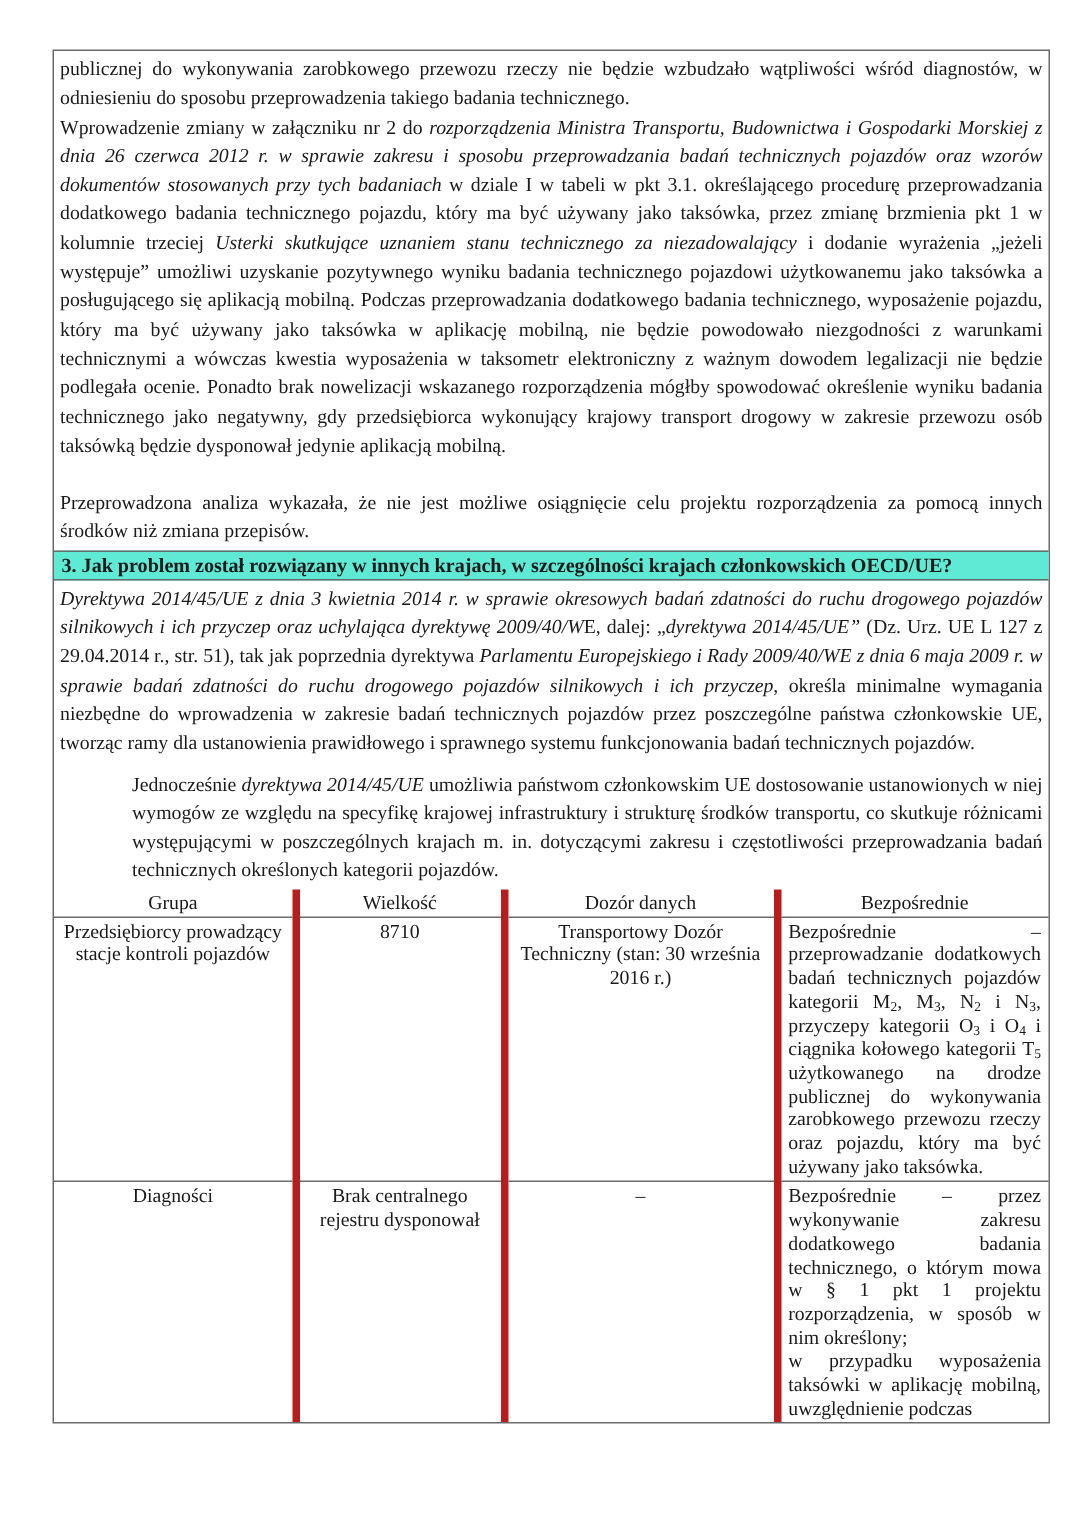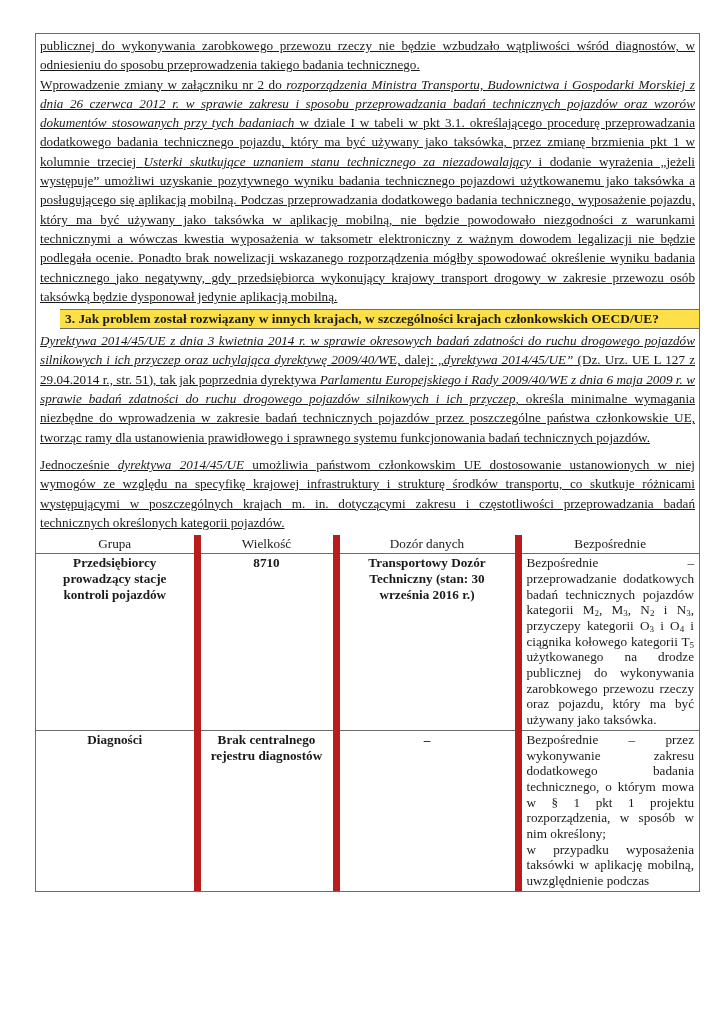--- a/index.html
+++ b/index.html
@@ -9,56 +9,56 @@
     }
     .page {
       position: absolute; left: 35px; top: 33px; width: 663px;
       border-left: 1px solid #6b6b6b; border-right: 1px solid #6b6b6b;
       border-top: 1px solid #6b6b6b; border-bottom: 1px solid #6b6b6b;
     }
     .block {
       padding: 2px 4px 3px 4px;
       font-size: 13.2px; line-height: 19.3px; text-align: justify;
     }
-    .block p { margin: 0; text-decoration: underline; }
-    .block p.gap { margin-top: 8px; }
+    .block p { margin: 0; }
+    .block p.gap { margin-top: 8px; margin-left: 48px; }
     .block p.gap2 { margin-top: 19px; }
     i { font-style: italic; }
     .section-header {
-      background: #fde047;
+      background: #5eead4;
       border-top: 1px solid #6b6b6b; border-bottom: 1px solid #6b6b6b;
       font-weight: bold; font-size: 13.4px; line-height: 18px;
       padding: 0 5px;
-      margin-left: 24px;
     }
     table.impact {
       width: 100%; border-collapse: collapse; table-layout: fixed;
       font-size: 13.2px; line-height: 15.7px;
     }
     table.impact td, table.impact th {
-      border-right: 7px solid #b91c1c; border-bottom: 1px solid #6b6b6b;
+      border-right: 5px solid #b91c1c; border-bottom: 1px solid #6b6b6b;
       vertical-align: top; padding: 1px 5px 2px 5px;
     }
     table.impact tr > *:last-child { border-right: none; }
     table.impact tr:last-child td { border-bottom: none; }
     table.impact th { font-weight: normal; text-align: center; line-height: 16px; padding: 1px 4px; }
-    td.c { text-align: center; font-weight: bold; }
+    td.c { text-align: center; }
     td.j { text-align: justify; margin-top: 28px; }
     col.c1 { width: 161px; } col.c2 { width: 139px; } col.c3 { width: 182px; } col.c4 { width: 181px; }
     sub { font-size: 9px; vertical-align: -2px; line-height: 0; }
     .effect-line { display: block; text-align: justify; }
   </style>
 </head>
 <body>
 
 <div class="page">
 
   <div class="block">
     <p>publicznej do wykonywania zarobkowego przewozu rzeczy nie będzie wzbudzało wątpliwości wśród diagnostów, w odniesieniu do sposobu przeprowadzenia takiego badania technicznego.</p>
     <p><span>Wprowadzenie zmiany w załączniku nr 2 do </span><i>rozporządzenia Ministra Transportu, Budownictwa i Gospodarki Morskiej z dnia 26 czerwca 2012 r. w sprawie zakresu i sposobu przeprowadzania badań technicznych pojazdów oraz wzorów dokumentów stosowanych przy tych badaniach</i><span> w dziale I w tabeli w pkt 3.1. określającego procedurę przeprowadzania dodatkowego badania technicznego pojazdu, który ma być używany jako taksówka, przez zmianę brzmienia pkt 1 w kolumnie trzeciej </span><i>Usterki skutkujące uznaniem stanu technicznego za niezadowalający</i><span> i dodanie wyrażenia „jeżeli występuje” umożliwi uzyskanie pozytywnego wyniku badania technicznego pojazdowi użytkowanemu jako taksówka a posługującego się aplikacją mobilną. Podczas przeprowadzania dodatkowego badania technicznego, wyposażenie pojazdu, który ma być używany jako taksówka w aplikację mobilną, nie będzie powodowało niezgodności z warunkami technicznymi a wówczas kwestia wyposażenia w taksometr elektroniczny z ważnym dowodem legalizacji nie będzie podlegała ocenie. Ponadto brak nowelizacji wskazanego rozporządzenia mógłby spowodować określenie wyniku badania technicznego jako negatywny, gdy przedsiębiorca wykonujący krajowy transport drogowy w zakresie przewozu osób taksówką będzie dysponował jedynie aplikacją mobilną.</span></p>
+    <p class="gap2">Przeprowadzona analiza wykazała, że nie jest możliwe osiągnięcie celu projektu rozporządzenia za pomocą innych środków niż zmiana przepisów.</p>
   </div>
 
   <div class="section-header">3.  Jak problem został rozwiązany w innych krajach, w szczególności krajach członkowskich OECD/UE?</div>
 
   <div class="block">
     <p><i>Dyrektywa 2014/45/UE z dnia 3 kwietnia 2014 r. w sprawie okresowych badań zdatności do ruchu drogowego pojazdów silnikowych i ich przyczep oraz uchylająca dyrektywę 2009/40/W</i><span>E, dalej: „</span><i>dyrektywa 2014/45/UE”</i><span> (Dz. Urz. UE L 127 z 29.04.2014 r., str. 51), tak jak poprzednia dyrektywa </span><i>Parlamentu Europejskiego i Rady 2009/40/WE z dnia 6 maja 2009 r. w sprawie badań zdatności do ruchu drogowego pojazdów silnikowych i ich przyczep</i><span>, określa minimalne wymagania niezbędne do wprowadzenia w zakresie badań technicznych pojazdów przez poszczególne państwa członkowskie UE, tworząc ramy dla ustanowienia prawidłowego i sprawnego systemu funkcjonowania badań technicznych pojazdów.</span></p>
     <p class="gap"><span>Jednocześnie </span><i>dyrektywa 2014/45/UE</i><span> umożliwia państwom członkowskim UE dostosowanie ustanowionych w niej wymogów ze względu na specyfikę krajowej infrastruktury i strukturę środków transportu, co skutkuje różnicami występującymi w poszczególnych krajach m. in. dotyczącymi zakresu i częstotliwości przeprowadzania badań technicznych określonych kategorii pojazdów.</span></p>
   </div>
 
 
@@ -77,21 +77,21 @@
       <th>Bezpośrednie</th>
     </tr>
     <tr>
       <td class="c">Przedsiębiorcy prowadzący stacje kontroli pojazdów</td>
       <td class="c">8710</td>
       <td class="c">Transportowy Dozór Techniczny (stan: 30 września 2016 r.)</td>
       <td class="j"><span>Bezpośrednie – przeprowadzanie dodatkowych badań technicznych pojazdów kategorii M</span><sub>2</sub><span>, M</span><sub>3</sub><span>, N</span><sub>2</sub><span> i N</span><sub>3</sub><span>, przyczepy kategorii O</span><sub>3</sub><span> i O</span><sub>4</sub><span> i ciągnika kołowego kategorii T</span><sub>5</sub><span> użytkowanego na drodze publicznej do wykonywania zarobkowego przewozu rzeczy oraz pojazdu, który ma być używany jako taksówka.</span></td>
     </tr>
     <tr>
       <td class="c">Diagności</td>
-      <td class="c">Brak centralnego rejestru diagnostów</td>
+      <td class="c">Brak centralnego rejestru dysponował</td>
       <td class="c">–</td>
       <td class="j">
             <span class="effect-line">Bezpośrednie – przez wykonywanie zakresu dodatkowego badania technicznego, o którym mowa w § 1 pkt 1 projektu rozporządzenia, w sposób w nim określony;</span>
             <span class="effect-line">w przypadku wyposażenia taksówki w aplikację mobilną, uwzględnienie podczas</span>
           </td>
     </tr>
   </tbody>
     </table>
 
 </div>

